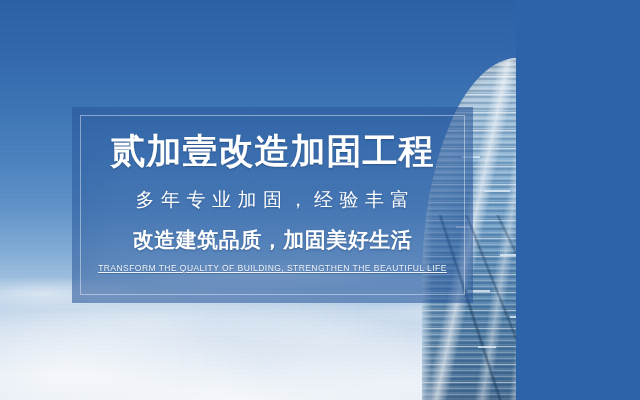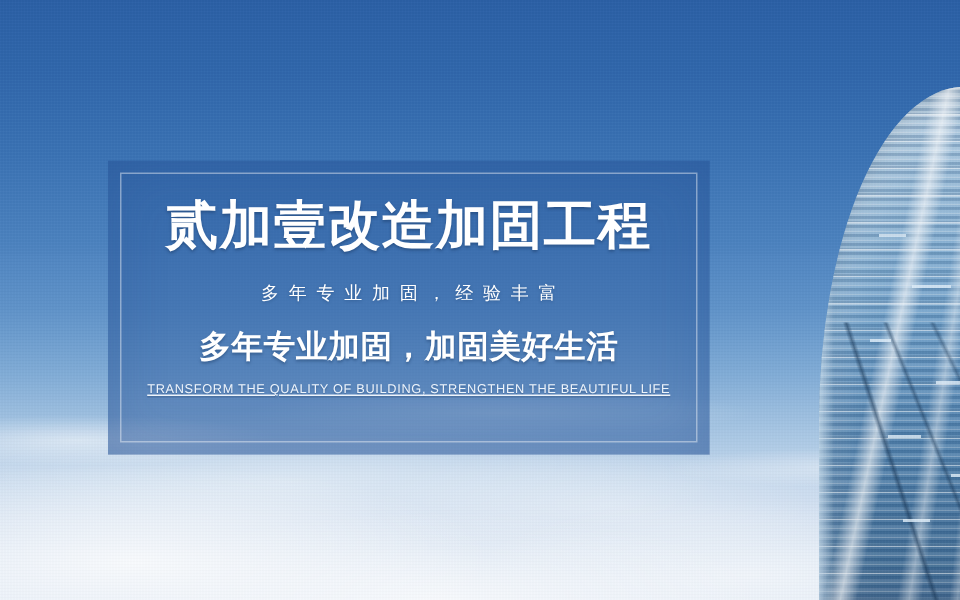--- a/index.html
+++ b/index.html
@@ -5,21 +5,21 @@
   * { margin:0; padding:0; box-sizing:border-box; }
   html, body { width:640px; height:400px; }
   body {
     font-family:"Liberation Sans","DejaVu Sans",sans-serif;
     overflow:hidden;
     background:#2d63a8;
   }
 
   #banner {
     position:relative;
-    width:640px;
+    width:516px;
     height:400px;
     overflow:hidden;
   }
 
   
   .sky {
     position:absolute; inset:0;
     background:linear-gradient(180deg,
       #2b60a6 0%,
       #3067ac 12%,
@@ -165,21 +165,21 @@
     font-weight:bold;
     color:#ffffff;
     letter-spacing:1px;
     line-height:1.06;
     white-space:nowrap;
     text-shadow:0 1px 2px rgba(18,48,88,.42);
   }
   .sub-cn {
     margin-top:17px;
     font-family:"DejaVu Sans","Liberation Sans",sans-serif;
-    font-size:12px;
+    font-size:19px;
     font-weight:normal;
     color:#ffffff;
     letter-spacing:6.5px;
     text-indent:6.5px;
     white-space:nowrap;
     text-shadow:0 1px 2px rgba(18,48,88,.34);
   }
   .tag-cn {
     margin-top:13px;
     font-family:"DejaVu Sans","Liberation Sans",sans-serif;
@@ -229,18 +229,18 @@
     </div>
   </div>
 
   <div class="grain"></div>
 
   <div class="panel">
     <div class="panel-inner-border"></div>
     <div class="panel-content">
       <div class="title-cn">贰加壹改造加固工程</div>
       <div class="sub-cn">多年专业加固，经验丰富</div>
-      <div class="tag-cn">多年专业加固，加固美好生活</div>
+      <div class="tag-cn">改造建筑品质，加固美好生活</div>
       <div class="tag-en">TRANSFORM THE QUALITY OF BUILDING, STRENGTHEN THE BEAUTIFUL LIFE</div>
     </div>
   </div>
 
 </div>
 
 </body></html>

